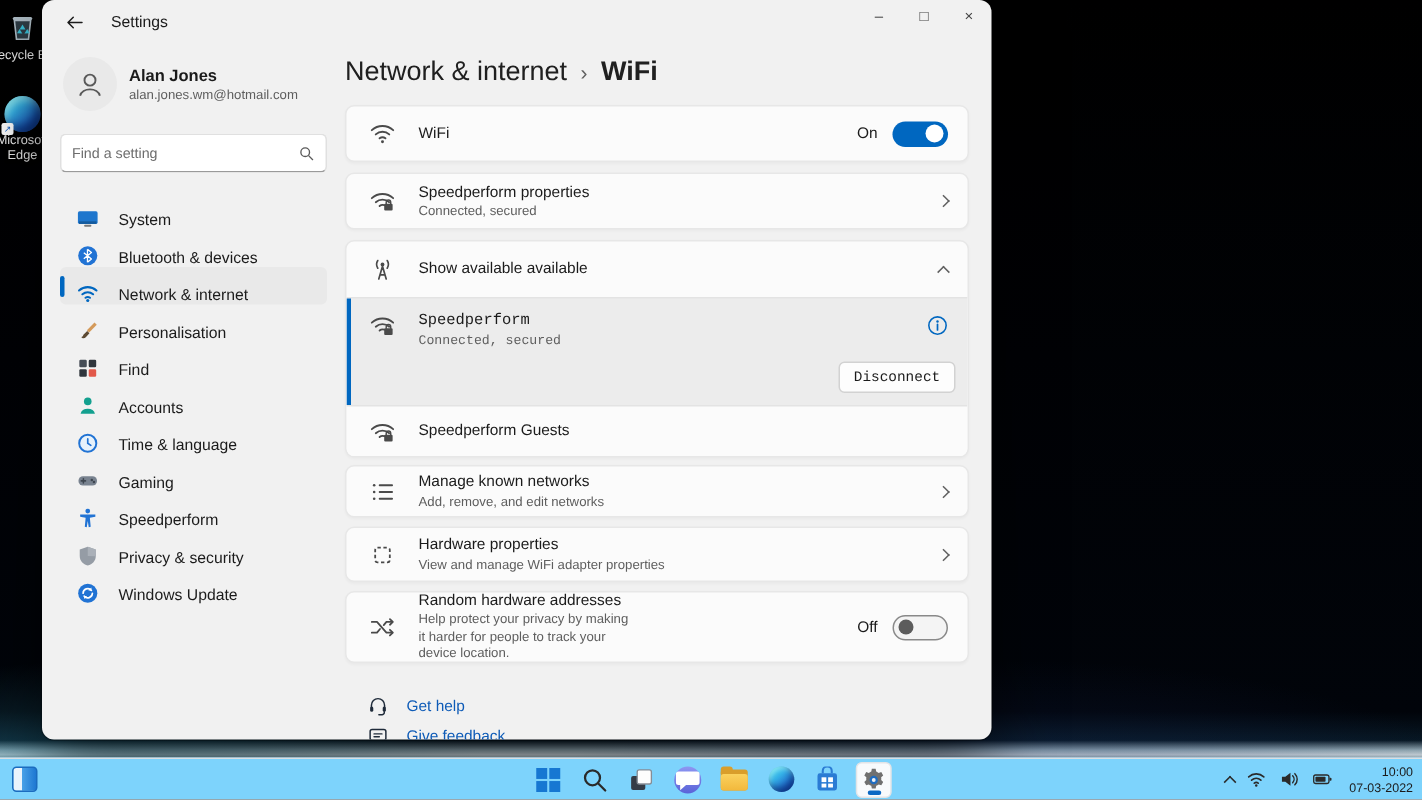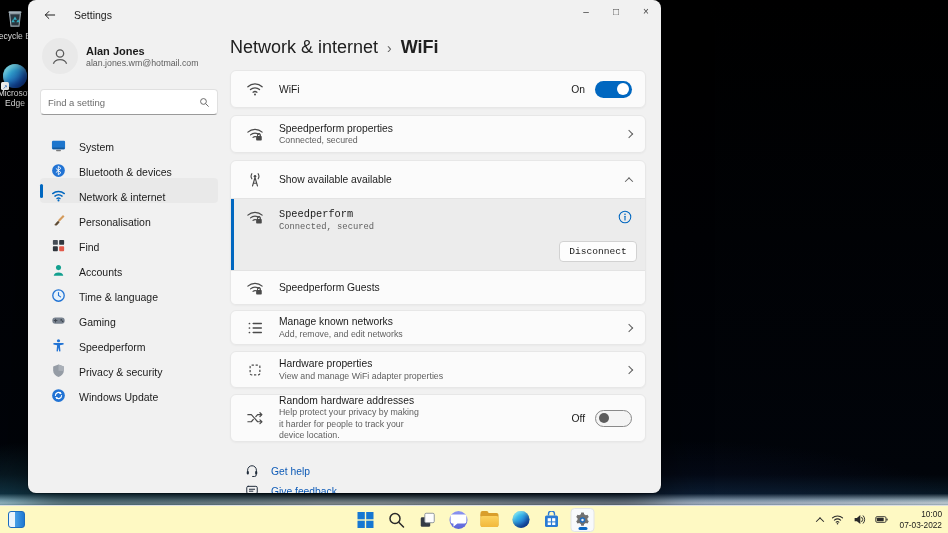--- a/index.html
+++ b/index.html
@@ -98,21 +98,21 @@
   #card-random .rsub { line-height:1.3; }
   #card-random .spacer { flex:1; }
 
   .footer { position:absolute; left:0; top:431px; width:416px; }
   .flink { display:flex; align-items:center; gap:12px; height:20px; padding-left:15px; }
   .flink .fic { width:14px; height:14px; color:#1f2b3a; }
   .flink .fic svg { width:100%; height:100%; }
   .flink span.ltext { font-size:10.3px; color:#0e5bb7;text-align:right; }
 
   
-  .taskbar { position:absolute; left:0; right:0; bottom:0; height:28px; background:#fef9c3; border-top:1px solid #dcdee1; }
+  .taskbar { position:absolute; left:0; right:0; bottom:0; height:28px; background:#7dd3fc; border-top:1px solid #dcdee1; }
   .widgets { position:absolute; left:8px; top:5px; width:17px; height:17px; border-radius:3px; border:1px solid #1b6cbf;
     background:linear-gradient(90deg,#eaf4fc 0 37%, #49a2e8 37%, #1e78d2 100%); }
   .tb-center { position:absolute; left:50%; top:0; height:100%; transform:translateX(-50%); display:flex; align-items:center; gap:7px; }
   .tbi { width:24px; height:24px; display:flex; align-items:center; justify-content:center; border-radius:4px; position:relative; }
   .tbi svg { width:18px; height:18px; }
   .tbi.active { background:#f8fafc; border:1px solid #e2e4e7; }
   .tbi.active::after { content:""; position:absolute; bottom:1px; left:7px; width:9px; height:2.5px; border-radius:2px; background:#0b68c4; }
   .chat-orb { width:18px; height:18px; border-radius:50%; background:linear-gradient(180deg,#8d96f2,#5a63d8); display:flex; align-items:center; justify-content:center; }
   .edge-orb-s { width:17px; height:17px; border-radius:50%;
     background:linear-gradient(140deg,#5fe0ea 0%,#35b2e8 38%,#1e63c9 75%,#16409f 100%);

